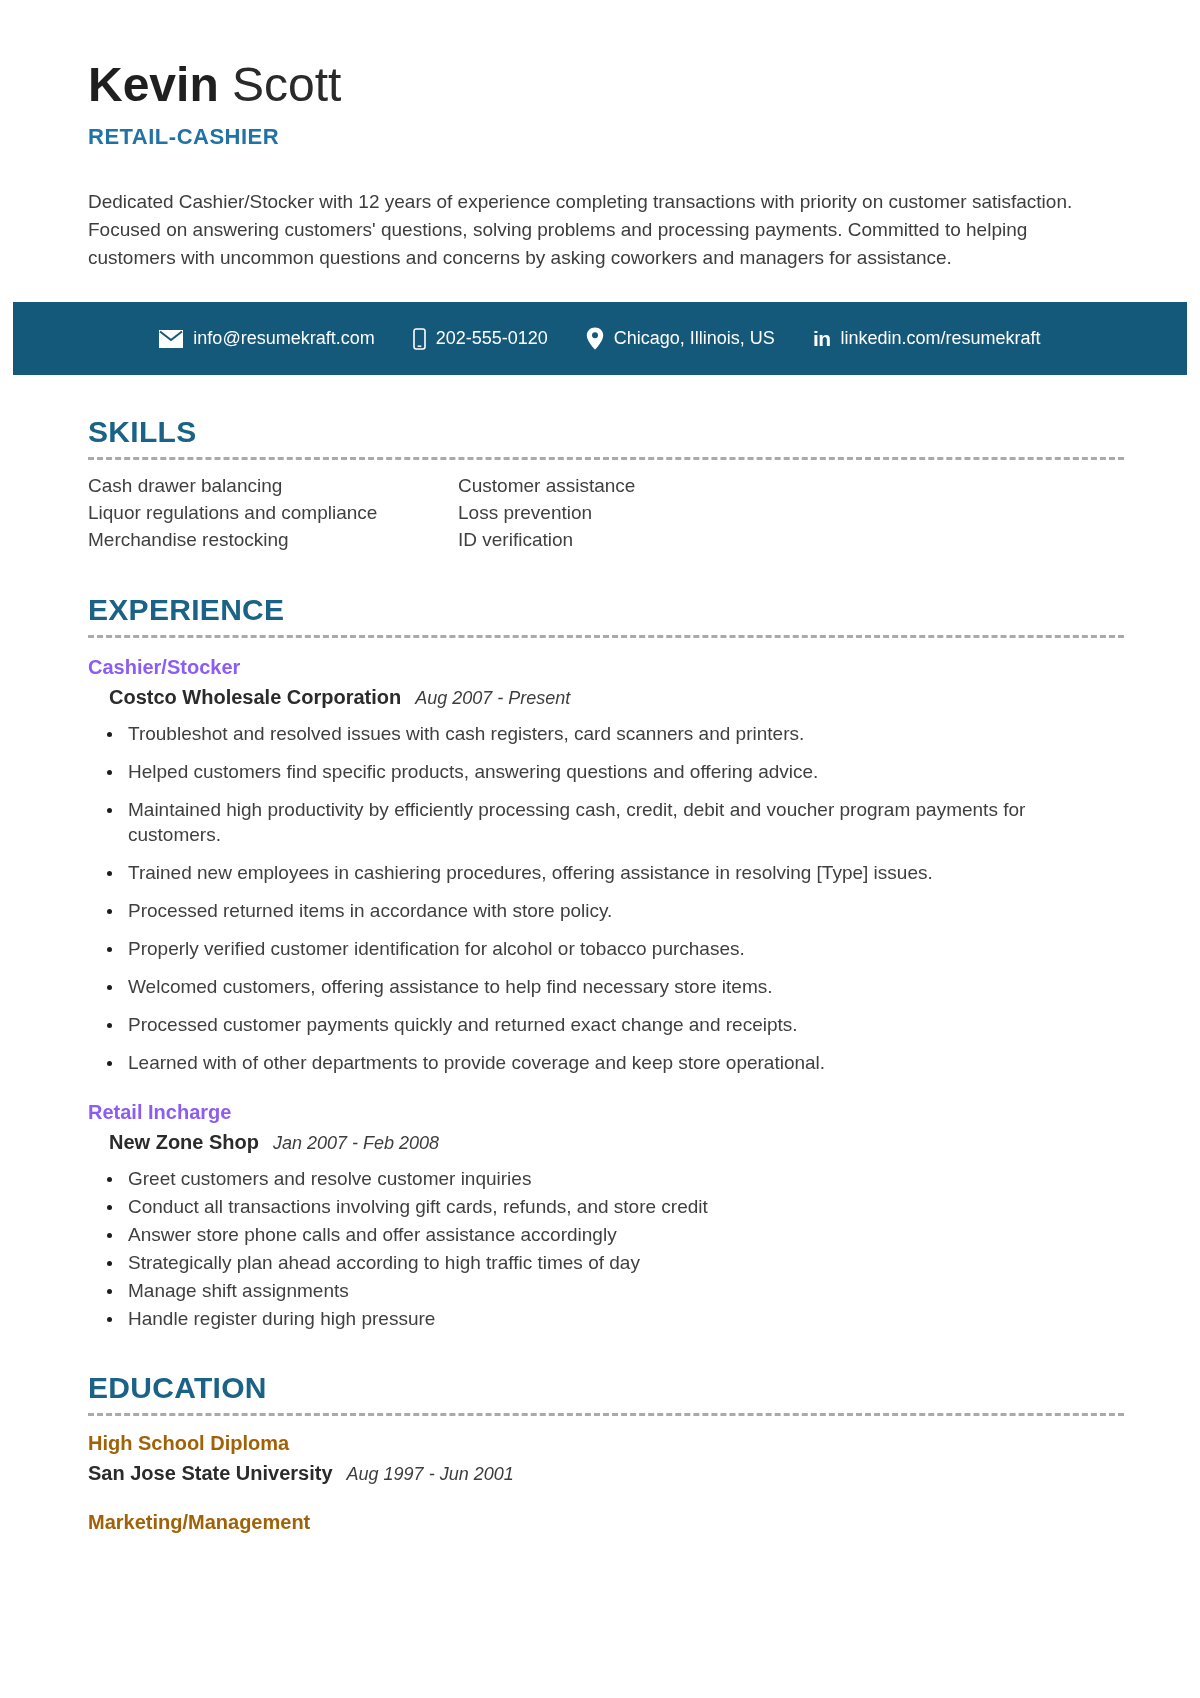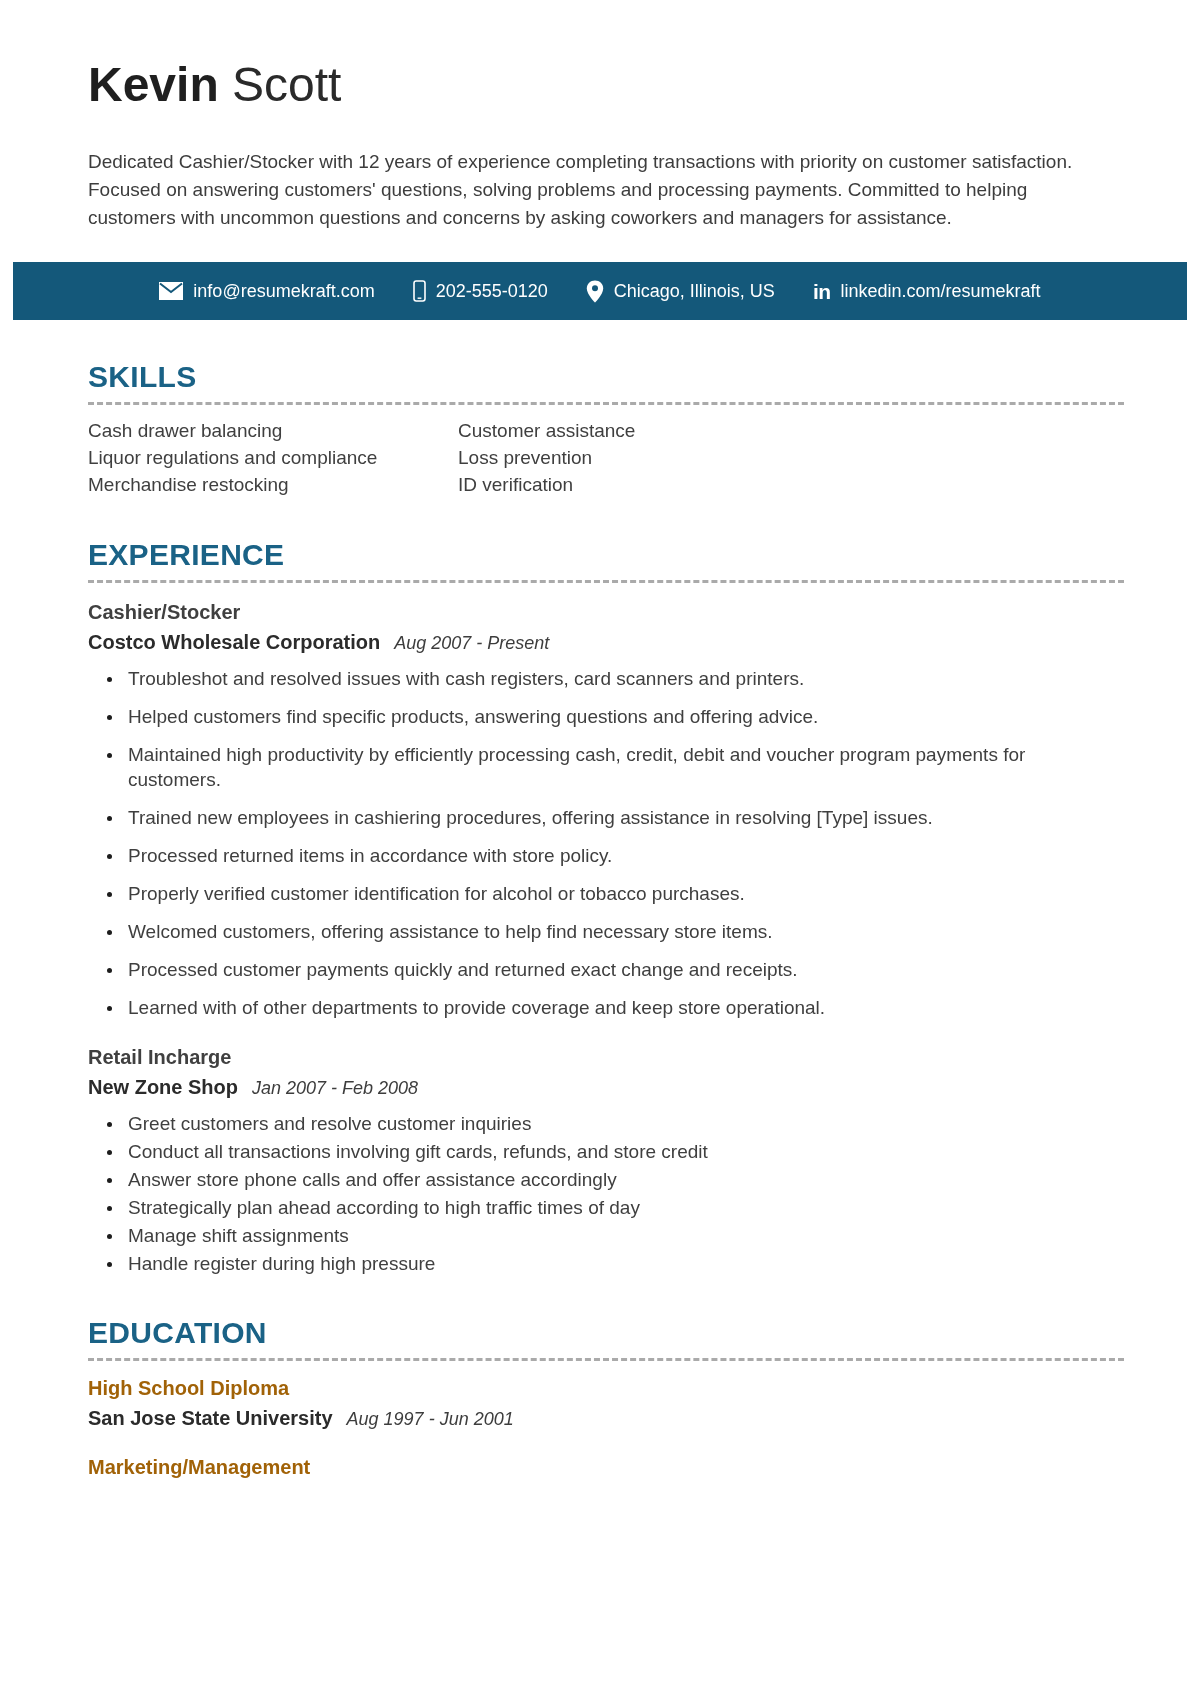--- a/index.html
+++ b/index.html
@@ -38,21 +38,21 @@
     margin: 38px 0 0 0;
     font-size: 19px;
     line-height: 28px;
     max-width: 1015px;
     color: #3d3d3d;
   }
 
   
   .contact-bar {
     margin: 30px 13px 0 13px;
-    height: 58px;
+    height: 73px;
     background: var(--bar_bg, #14587a);
     color: #ffffff;
     display: flex;
     align-items: center;
     justify-content: center;
     gap: 38px;
     font-size: 18px;
   }
   .contact-item { display: flex; align-items: center; gap: 10px; white-space: nowrap; }
   .cicon { display: inline-flex; align-items: center; justify-content: center; }
@@ -88,23 +88,23 @@
   }
   .skill-col { list-style: none; margin: 0; padding: 0; }
   .skill-col li { font-size: 19px; line-height: 27px; }
 
   
   .job { margin-top: 18px; }
   .job-role {
     margin: 0;
     font-size: 20px;
     font-weight: 700;
-    color: #404040;
-  }
-  .company-line { margin-top: 7px; display: flex; align-items: baseline; gap: 14px; }
+    color: #8b5cf6;
+  }
+  .company-line { margin-top: 7px; display: flex; align-items: baseline; gap: 14px; margin-left: 21px; }
   .company { font-size: 20px; font-weight: 700; color: #2b2b2b; }
   .dates { font-size: 18px; font-style: italic; color: #3d3d3d; }
   ul.bullets {
     margin: 12px 0 0 0;
     padding-left: 36px;
     max-width: 950px;
   }
   ul.bullets li {
     font-size: 19px;
     line-height: 25px;
@@ -125,20 +125,21 @@
 </head>
 <body>
 
 <div>
 
   <header class="header pad">
     <h1 class="person-name">
       <span class="fn">Kevin</span>
       <span class="ln">Scott</span>
     </h1>
+    <div class="job-title">RETAIL-CASHIER</div>
     <p class="summary">Dedicated Cashier/Stocker with 12 years of experience completing transactions with priority on customer satisfaction. Focused on answering customers' questions, solving problems and processing payments. Committed to helping customers with uncommon questions and concerns by asking coworkers and managers for assistance.</p>
   </header>
 
   <div class="contact-bar">
     <div class="contact-item">
       <span class="cicon">
         <svg width="24" height="18" viewBox="0 0 24 18" aria-hidden="true">
           <rect x="0" y="0" width="24" height="18" fill="#ffffff"></rect>
           <path d="M1 1.5 L12 10 L23 1.5" fill="none" stroke="var(--bar_bg,#14587a)" stroke-width="2"></path>
         </svg>

